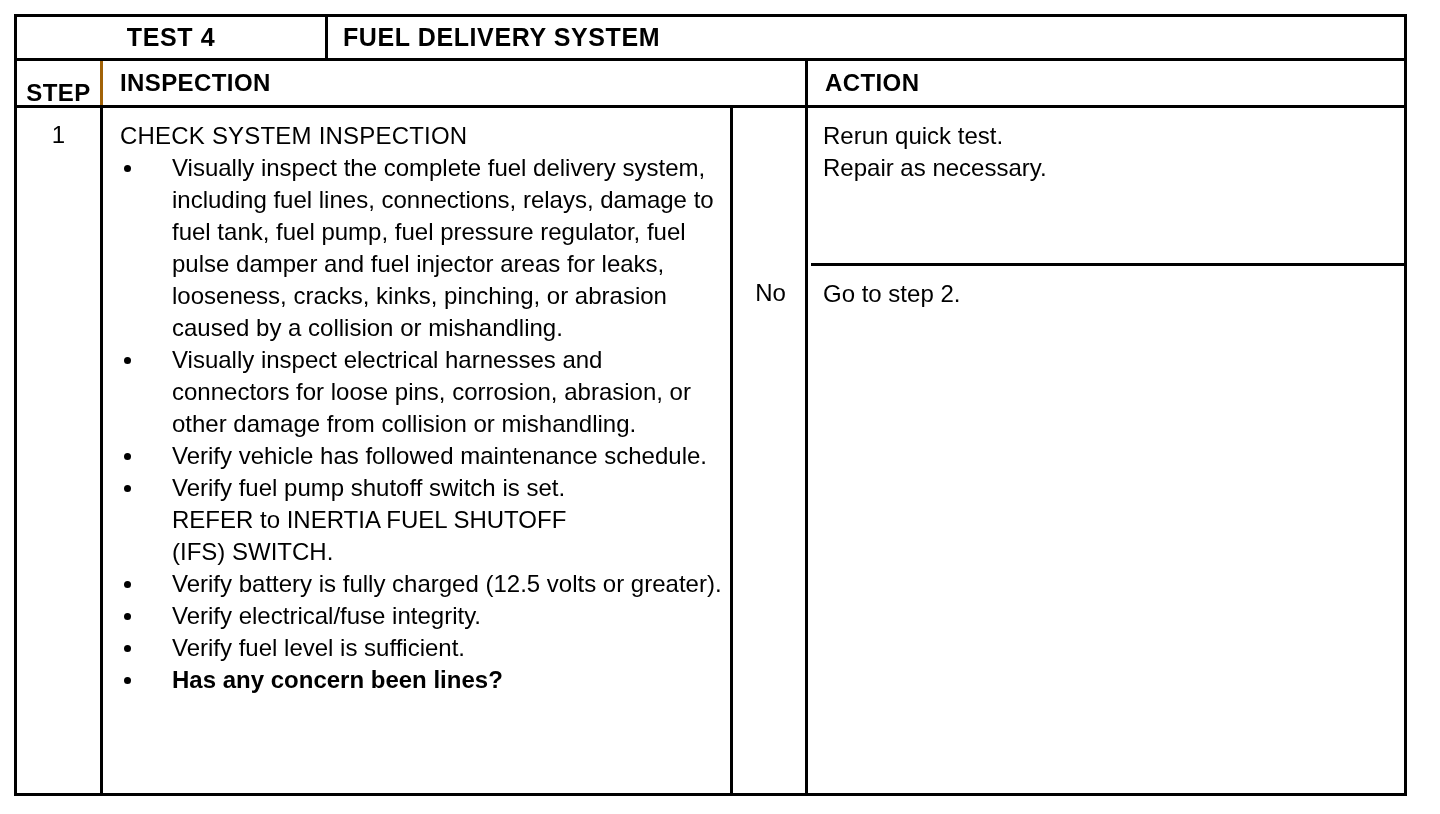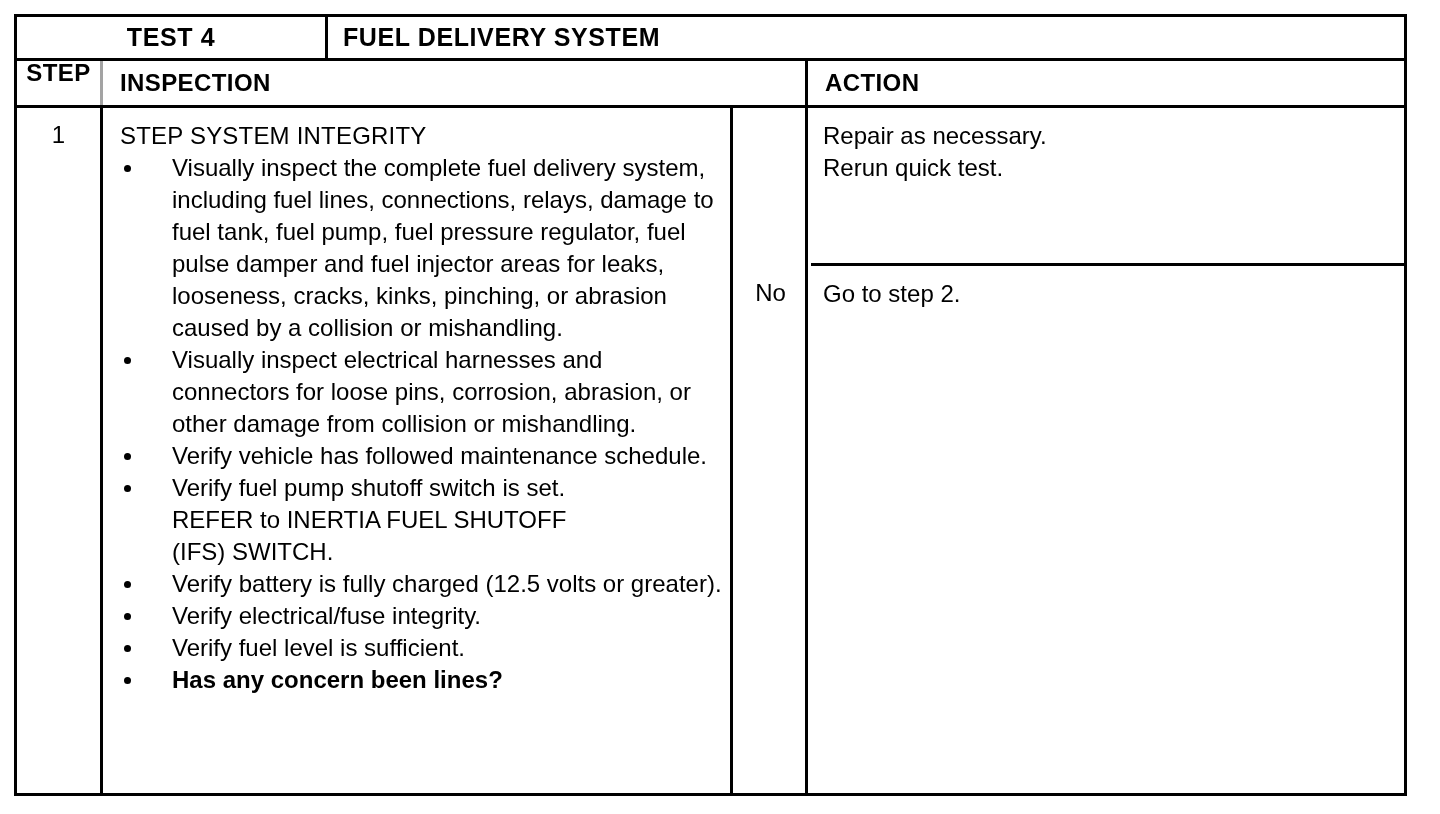--- a/index.html
+++ b/index.html
@@ -84,23 +84,23 @@
     right: 0;
     height: 47px;
     border-bottom: 3px solid #000;
     box-sizing: border-box;
   }
   .cell-h-step {
     position: absolute;
     left: 0; top: 0;
     width: 86px;         
     height: 100%;
-    border-right: 3px solid #a3a3a3;
-    box-sizing: border-box;
-    display: flex; align-items: flex-start; justify-content: center;
+    border-right: 3px solid #a16207;
+    box-sizing: border-box;
+    display: flex; align-items: flex-end; justify-content: center;
   }
   .cell-h-inspection {
     position: absolute;
     left: 89px; top: 0;
     width: 702px;        
     height: 100%;
     border-right: 3px solid #000;
     box-sizing: border-box;
     display: flex; align-items: center;
     padding-left: 14px;
@@ -255,21 +255,21 @@
       </div>
     </div>
 
     <div class="row-body">
 
       <div class="cell-step-num">
         <span class="step-num">1</span>
       </div>
 
       <div class="cell-inspection">
-        <div class="insp-heading">STEP SYSTEM INTEGRITY</div>
+        <div class="insp-heading">CHECK SYSTEM INSPECTION</div>
         <ul class="insp-list" id="insp-list">
             <li>
               <span class="bullet"></span>
               <span class="li-line">Visually inspect the complete fuel delivery system, including fuel lines, connections, relays, damage to fuel tank, fuel pump, fuel pressure regulator, fuel pulse damper and fuel injector areas for leaks, looseness, cracks, kinks, pinching, or abrasion caused by a collision or mishandling.</span>
             </li>
             <li>
               <span class="bullet"></span>
               <span class="li-line">Visually inspect electrical harnesses and connectors for loose pins, corrosion, abrasion, or other damage from collision or mishandling.</span>
             </li>
             <li>
@@ -303,22 +303,22 @@
 
       <div class="cell-yesno">
         <div class="yn-bottom">
           <div class="yn-label">No</div>
         </div>
       </div>
 
       <div class="cell-actions">
         <div class="act-top">
           <div class="act-body" id="action-yes">
+              <div class="act-line">Rerun quick test.</div>
               <div class="act-line">Repair as necessary.</div>
-              <div class="act-line">Rerun quick test.</div>
             </div>
         </div>
         <div class="act-bottom">
           <div class="act-body" id="action-no">
               <div class="act-line">Go to step 2.</div>
             </div>
         </div>
       </div>
 
     </div>

